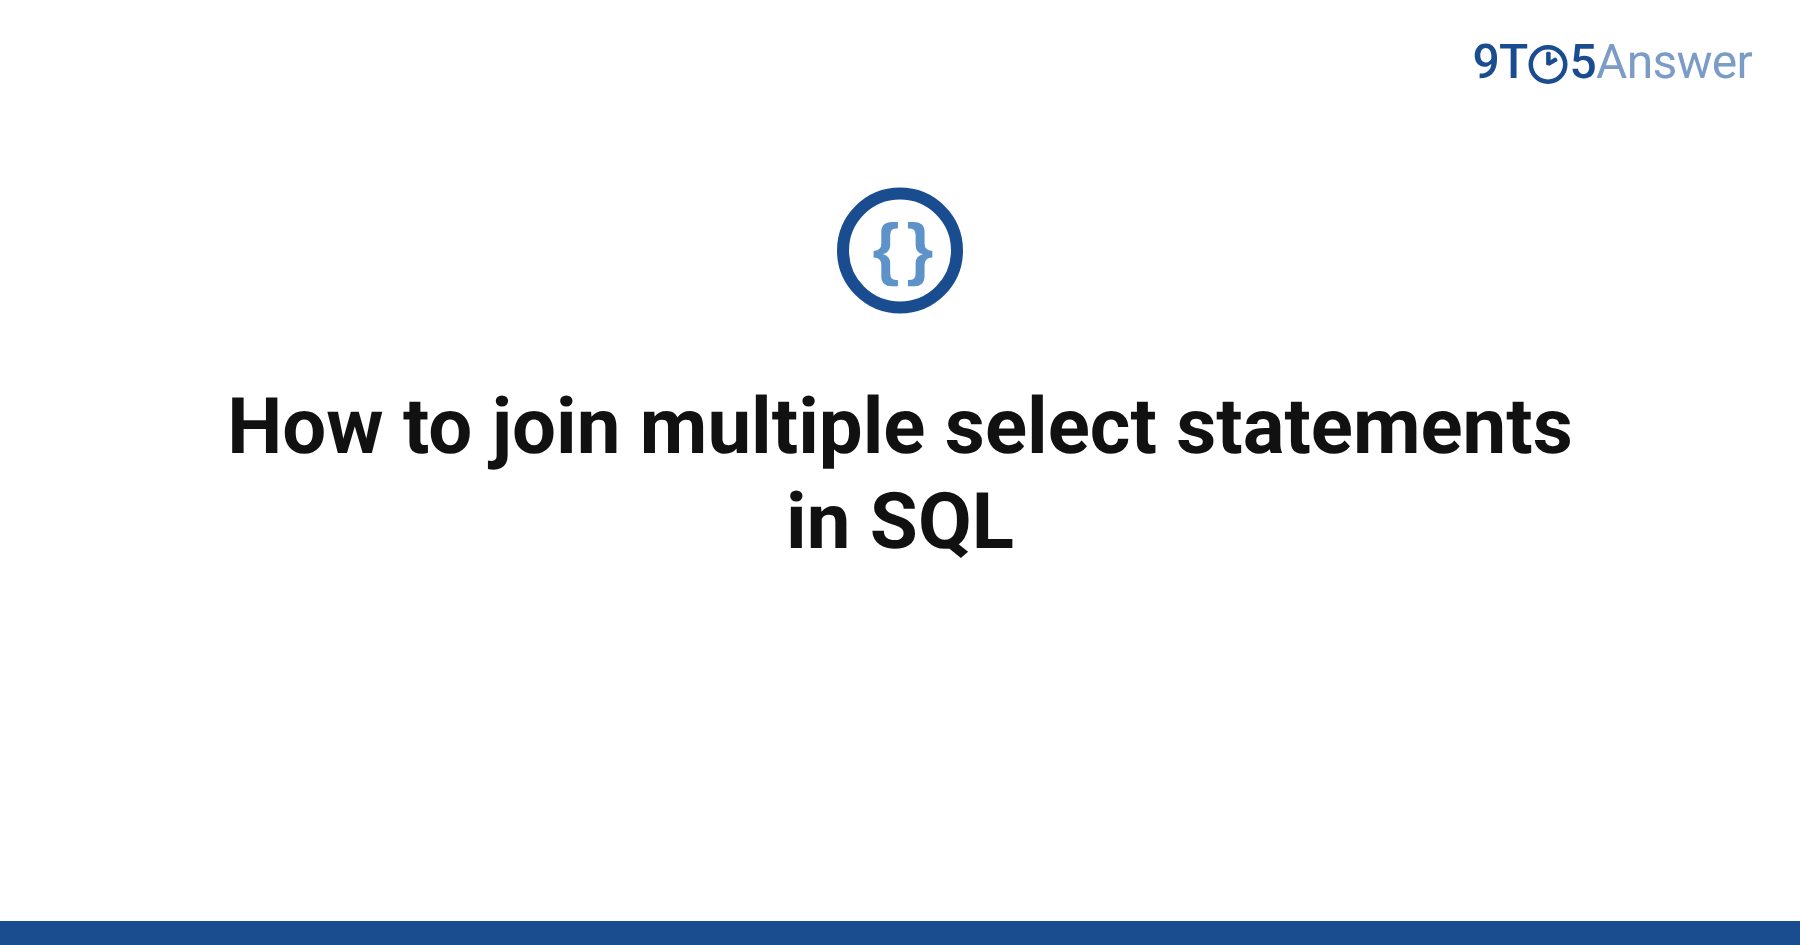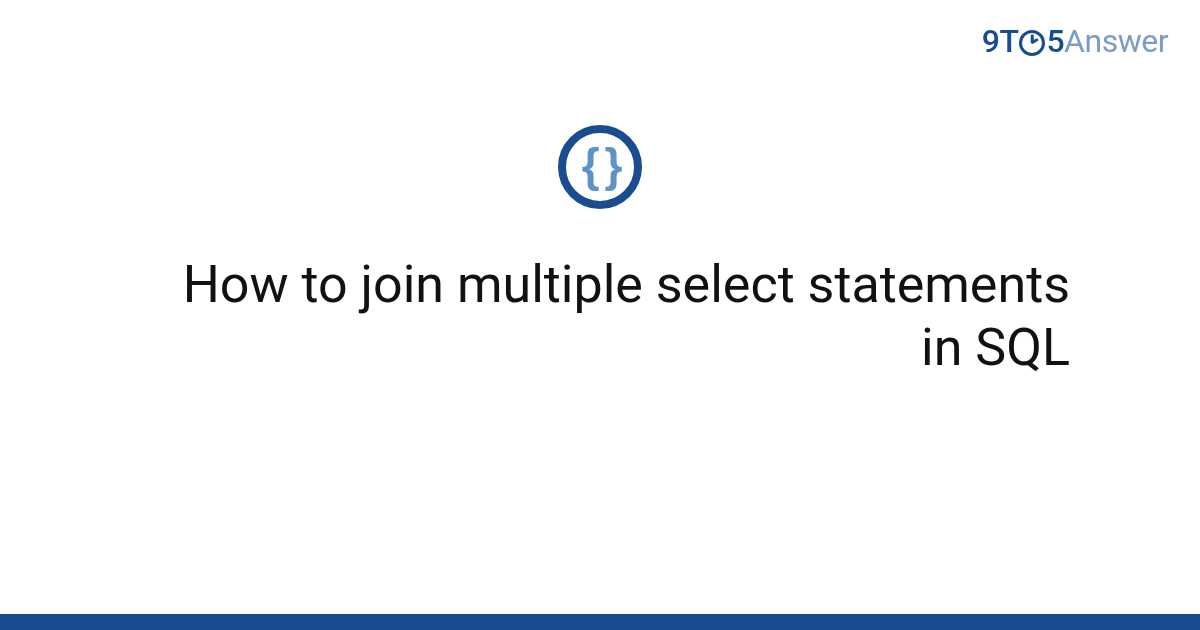--- a/index.html
+++ b/index.html
@@ -91,23 +91,23 @@
       font-size: 46px;
       font-weight: 800;
       color: #5d93c9;
       letter-spacing: -4px;
       line-height: 1;
       font-family: "Segoe UI", Arial, sans-serif;
       transform: translateY(-2px);
     }
     .title {
       font-size: 52px;
-      font-weight: 400;
+      font-weight: 700;
       color: #111111;
-      text-align: right;
+      text-align: center;
       line-height: 1.22;
       max-width: 940px;
     }
     .bottom-bar {
       position: absolute;
       bottom: 0;
       left: 0;
       right: 0;
       height: 16px;
       background: #1a4d8f;

